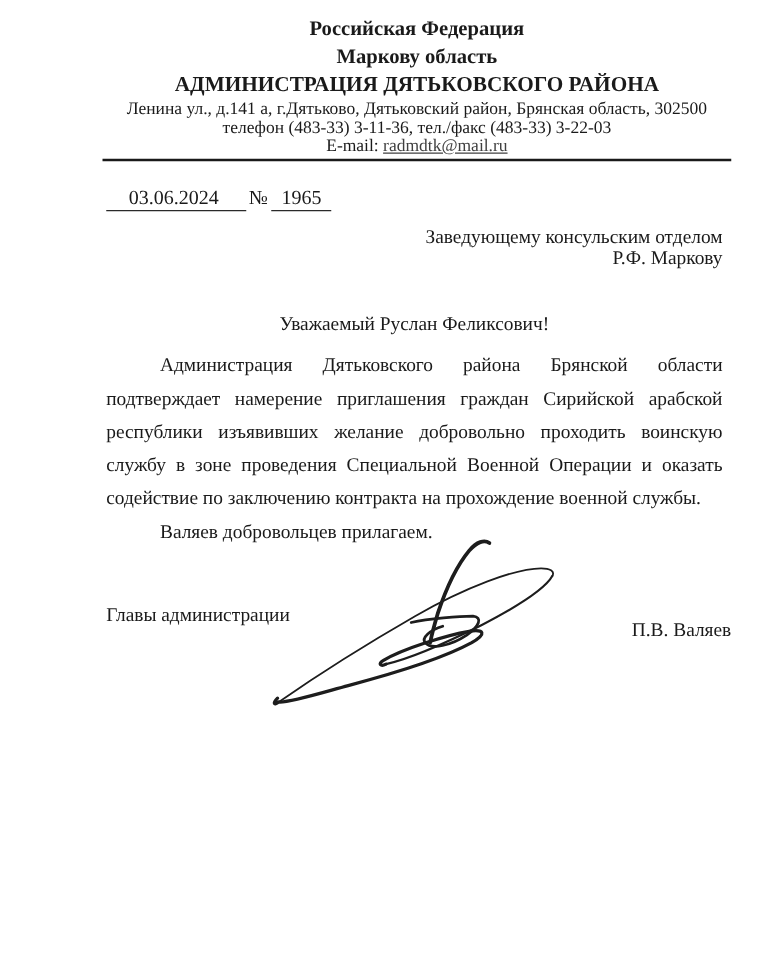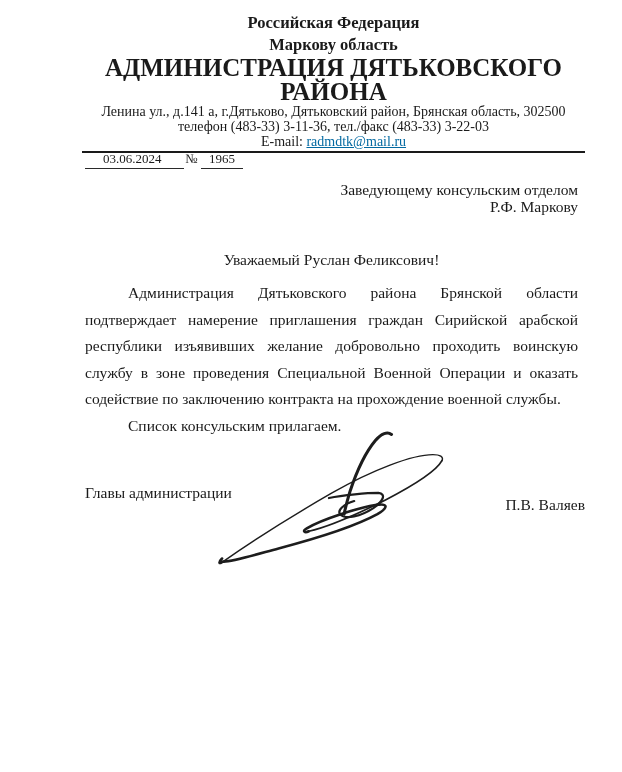--- a/index.html
+++ b/index.html
@@ -20,45 +20,45 @@
     left: 82px; top: 12px;
     width: 503px;
     text-align: center;
   }
   .lh-country, .lh-region {
     font-size: 16.5px;
     font-weight: bold;
     line-height: 22px;
   }
   .lh-org {
-    font-size: 25px;
+    font-size: 17px;
     font-weight: bold;
     line-height: 24px;
     text-align: center;
   }
   .lh-small {
     font-size: 14px;
     line-height: 15px;
   }
   .email-link {
-    color: #0369a1;
+    color: #404040;
     text-decoration: underline;
     cursor: pointer;
   }
   .lh-rule {
     margin-top: 2px;
     border-top: 2.5px solid #1a1a1a;
     height: 0;
   }
 
   
   .ref-line {
     position: absolute;
     left: 85px; top: 150px;
-    font-size: 13px;
+    font-size: 16px;
     line-height: 17px;
     white-space: nowrap;
   }
   .uline { border-bottom: 1px solid #2a2a2a; display: inline-block; }
   .u-date { padding: 0 22px 1px 18px; }
   .u-num  { padding: 0 8px 1px 8px; }
   .num-sign { margin: 0 3px 0 2px; }
 
   
   .addressee {
@@ -137,21 +137,21 @@
 
   <div class="addressee">
     <div>Заведующему консульским отделом</div>
     <div class="addressee-name">Р.Ф. Маркову</div>
   </div>
 
   <div class="salutation">Уважаемый Руслан Феликсович!</div>
 
   <div class="body-text">
     <p>Администрация Дятьковского района Брянской области подтверждает намерение приглашения граждан Сирийской арабской республики изъявивших желание добровольно проходить воинскую службу в зоне проведения Специальной Военной Операции и оказать содействие по заключению контракта на прохождение военной службы.</p>
-    <p>Список консульским прилагаем.</p>
+    <p>Валяев добровольцев прилагаем.</p>
   </div>
 
   <div class="sig-title">Главы администрации</div>
 
   <svg class="signature" viewBox="0 0 230 140" xmlns="http://www.w3.org/2000/svg">
     <path d="M7,133 C30,117 75,88 115,65 C155,42 195,27 215,27 C222,27 226,29 224,33" stroke-width="1.4"></path>
     <path d="M224,33 C218,44 195,58 168,72 C140,86 110,99 92,103" stroke-width="1.7"></path>
     <path d="M92,103 C88,105 85,103 90,100 C105,91 140,80 158,77 C170,75 172,79 160,86 C138,98 100,110 62,120 C40,126 14,134 7,133 C3,136 2,134 6,130" stroke-width="2.6"></path>
     <path d="M174,7 C170,4 164,6 158,13 C148,25 139,45 133,63 C130,73 128,81 127,86" stroke-width="3"></path>
     <path d="M112,70 C126,67 150,65 161,65 C169,66 166,73 156,80 C144,88 128,92 123,86 C120,82 127,76 137,73" stroke-width="2.2"></path>

